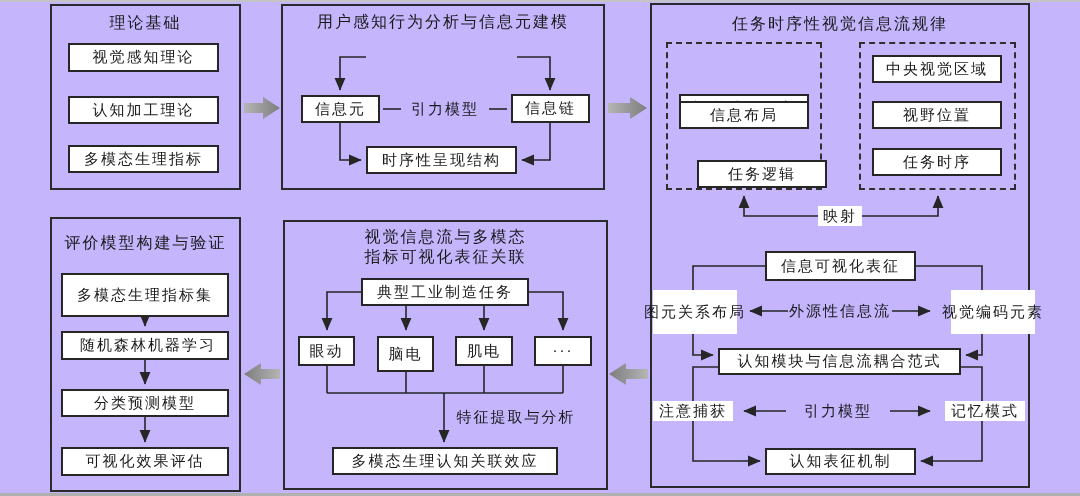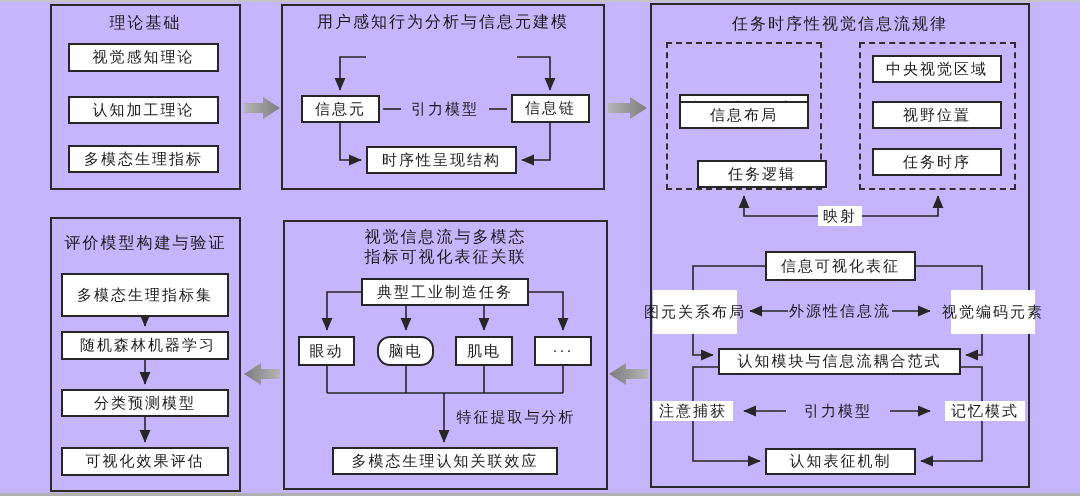--- a/index.html
+++ b/index.html
@@ -146,19 +146,19 @@
   <div class="box" style="left:61px;top:389px;width:168px;height:28px;">分类预测模型</div>
   <div class="box" style="left:61px;top:447px;width:168px;height:29px;">可视化效果评估</div>
 
   <div class="panel" style="left:283px;top:220px;width:325px;height:270px;"></div>
   <div class="title" style="left:283px;top:227px;width:325px;line-height:20px;">
     <div>视觉信息流与多模态</div>
     <div>指标可视化表征关联</div>
   </div>
   <div class="box" style="left:361px;top:278px;width:168px;height:28px;">典型工业制造任务</div>
   <div class="box" style="left:298px;top:336px;width:57px;height:30px;">眼动</div>
-  <div class="box" style="left:377px;top:336px;width:57px;height:30px;border-radius:13px;">脑电</div>
+  <div class="box" style="left:377px;top:336px;width:57px;height:36px;">脑电</div>
   <div class="box" style="left:455px;top:336px;width:58px;height:30px;">肌电</div>
   <div class="box" style="left:534px;top:336px;width:58px;height:30px;">···</div>
   <div class="label" style="left:450px;top:407px;width:132px;height:20px;">特征提取与分析</div>
   <div class="box" style="left:332px;top:447px;width:226px;height:28px;">多模态生理认知关联效应</div>
 
 </div>
 
 </body></html>

